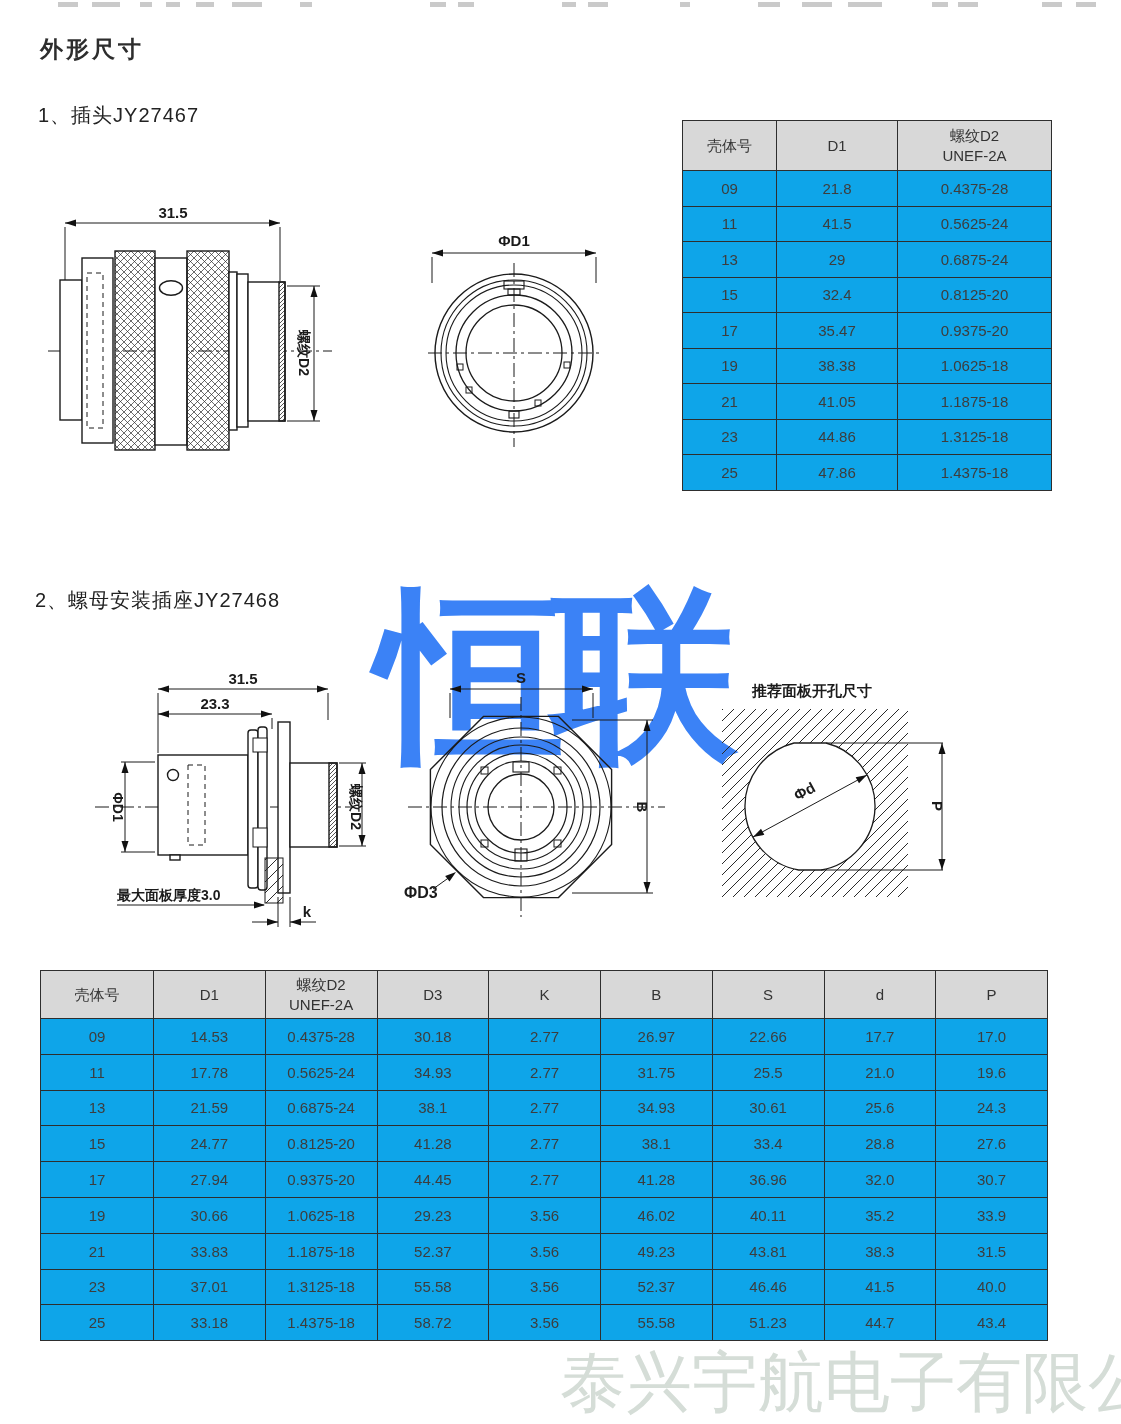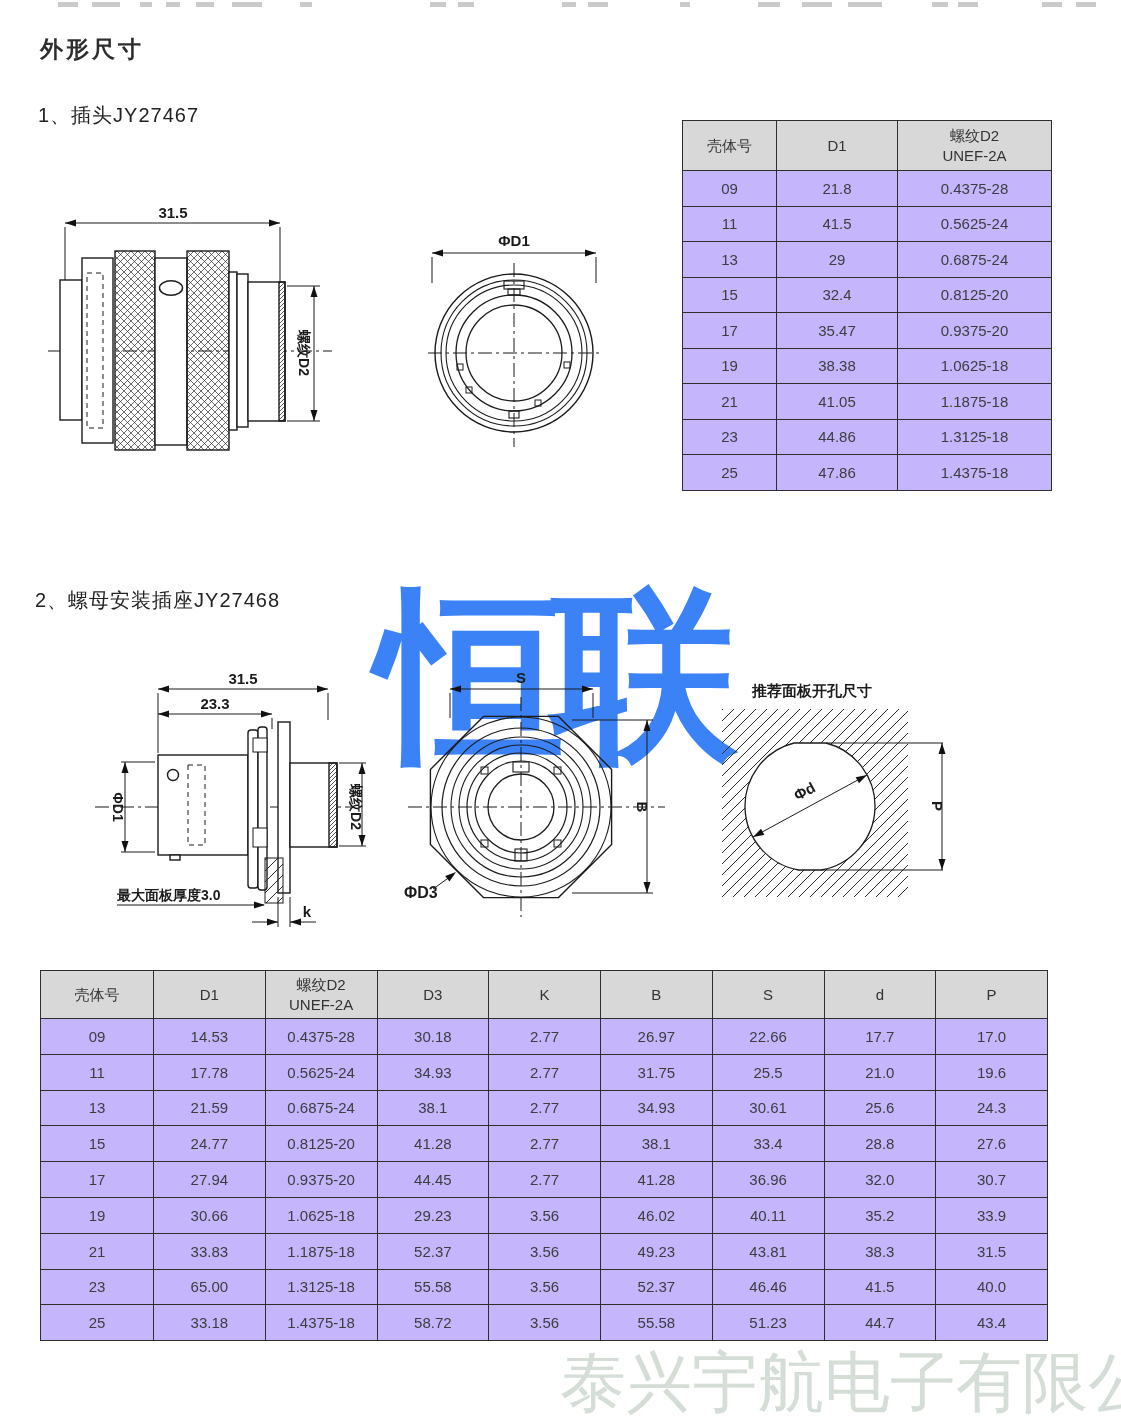--- a/index.html
+++ b/index.html
@@ -15,21 +15,21 @@
   .remnants i{position:absolute;top:2px;height:5px;background:#9f9f9f;opacity:.55;}
   .page-title{position:absolute;left:40px;top:34px;font-size:23px;font-weight:700;
               letter-spacing:3px;z-index:2;}
   .sec-head{position:absolute;font-size:20px;color:#222;z-index:2;letter-spacing:1px;}
   .sec1{left:38px;top:102px;} .sec2{left:35px;top:587px;text-align:right;}
   svg.draw{position:absolute;z-index:2;overflow:visible;}
   svg text{font-family:"Liberation Sans",sans-serif;fill:#1b1b1b;}
   .dimnum{font-size:15px;font-weight:600;}
   .dimlab{font-size:14px;font-weight:700;}
   table.spec{position:absolute;z-index:2;border-collapse:collapse;table-layout:fixed;
-             background:#c4b5fd;}
+             background:#0ea5e9;}
   table.spec th,table.spec td{border:1px solid #2e2e2e;text-align:center;vertical-align:middle;
              font-size:15px;color:#3d3d3d;padding:0;}
   table.spec th{background:#d8d8d8;font-weight:400;color:#333;white-space:pre-line;line-height:1.3;}
   .t1{left:682px;top:120px;width:368px;}
   .t1 th{height:49px;} .t1 td{height:34.5px;}
   .t1 th:nth-child(1),.t1 td:nth-child(1){width:93px;}
   .t1 th:nth-child(2),.t1 td:nth-child(2){width:120px;}
   .t1 th:nth-child(3),.t1 td:nth-child(3){width:153px;}
   .t2{left:40px;top:970px;width:1008px;}
   .t2 th{height:47px;} .t2 td{height:34.8px;}
@@ -409,21 +409,21 @@
           <td>1.1875-18</td>
           <td>52.37</td>
           <td>3.56</td>
           <td>49.23</td>
           <td>43.81</td>
           <td>38.3</td>
           <td>31.5</td>
         </tr>
         <tr>
           <td>23</td>
-          <td>65.00</td>
+          <td>37.01</td>
           <td>1.3125-18</td>
           <td>55.58</td>
           <td>3.56</td>
           <td>52.37</td>
           <td>46.46</td>
           <td>41.5</td>
           <td>40.0</td>
         </tr>
         <tr>
           <td>25</td>

